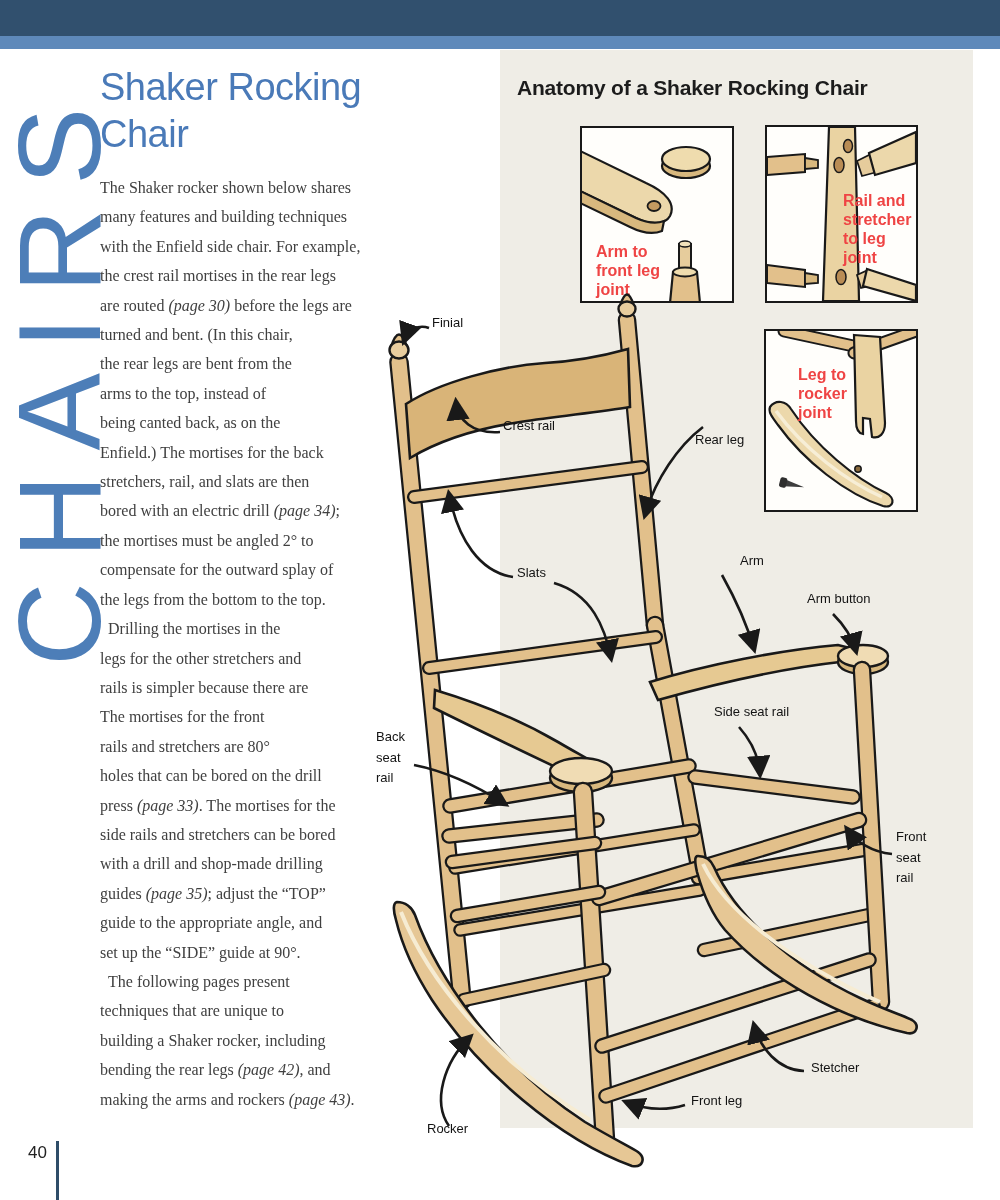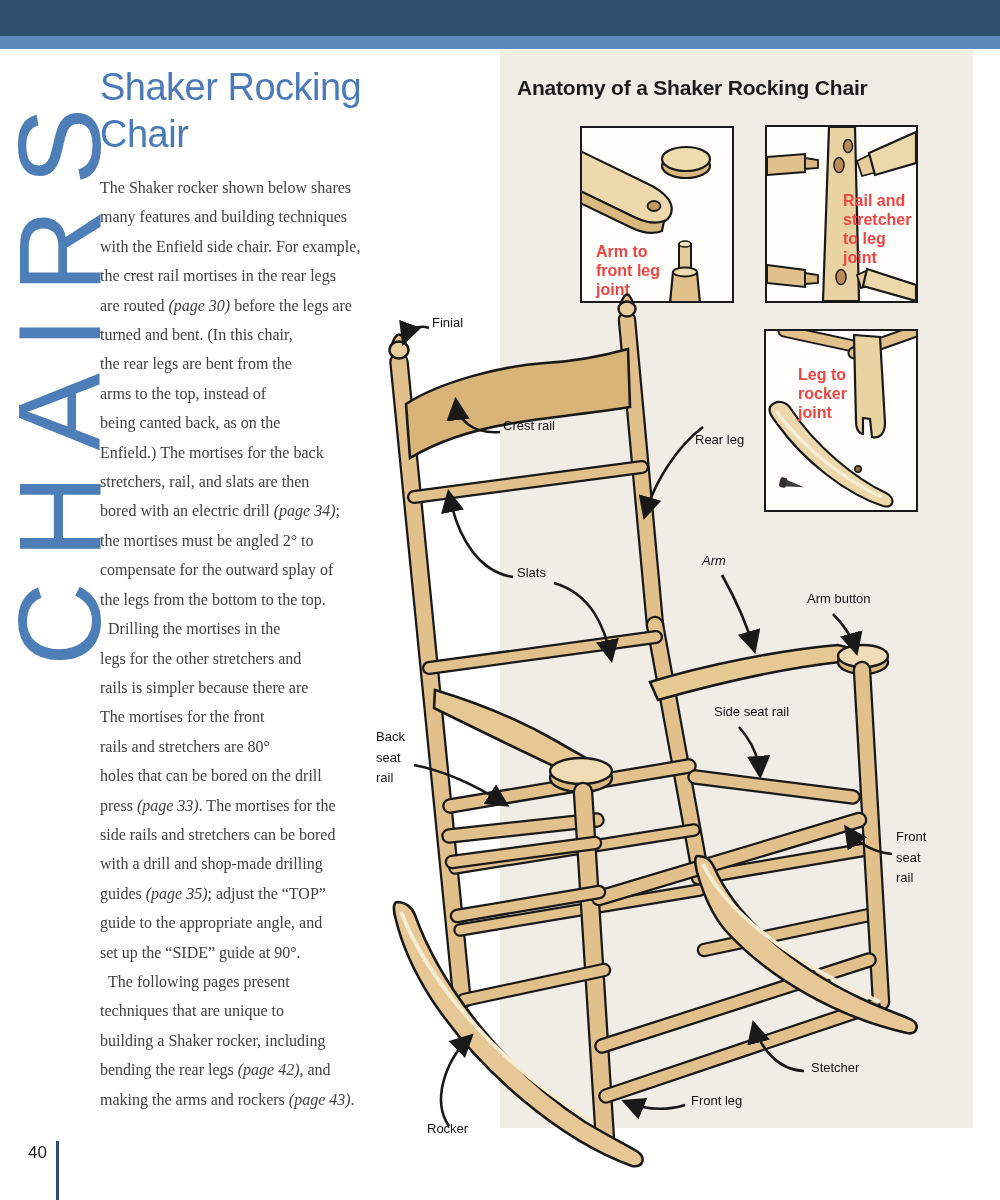--- a/index.html
+++ b/index.html
@@ -33,21 +33,21 @@
   #inset-2 .inset-label{left:76px;top:64px;}
   #inset-3 .inset-label{left:32px;top:34px;}
   
   #chair-art{left:0;top:0;}
   
   .clabel{position:absolute;font-size:13px;color:#131313;line-height:20.5px;white-space:nowrap;}
   #lbl-finial{left:432px;top:313px;}
   #lbl-crest{left:503px;top:416px;}
   #lbl-rearleg{left:695px;top:386px;margin-top:44px;}
   #lbl-slats{left:517px;top:563px;}
-  #lbl-arm{left:702px;top:551px;font-style:italic;}
+  #lbl-arm{left:740px;top:551px;}
   #lbl-armbutton{left:807px;top:589px;}
   #lbl-sideseat{left:714px;top:702px;}
   #lbl-backseat{left:376px;top:727px;}
   #lbl-frontseat{left:896px;top:827px;}
   #lbl-stetcher{left:811px;top:1058px;}
   #lbl-frontleg{left:691px;top:1091px;}
   #lbl-rocker{left:427px;top:1119px;}
   
   #folio{left:28px;top:1143px;font-size:17px;color:#222;}
   #folio-rule{left:56px;top:1141px;width:3px;height:59px;background:#2e4d68;}

